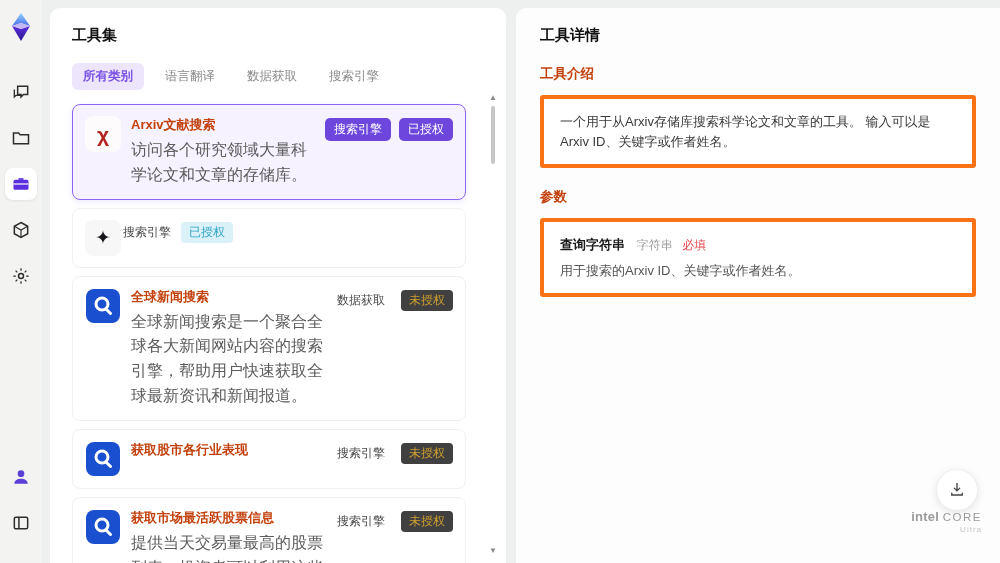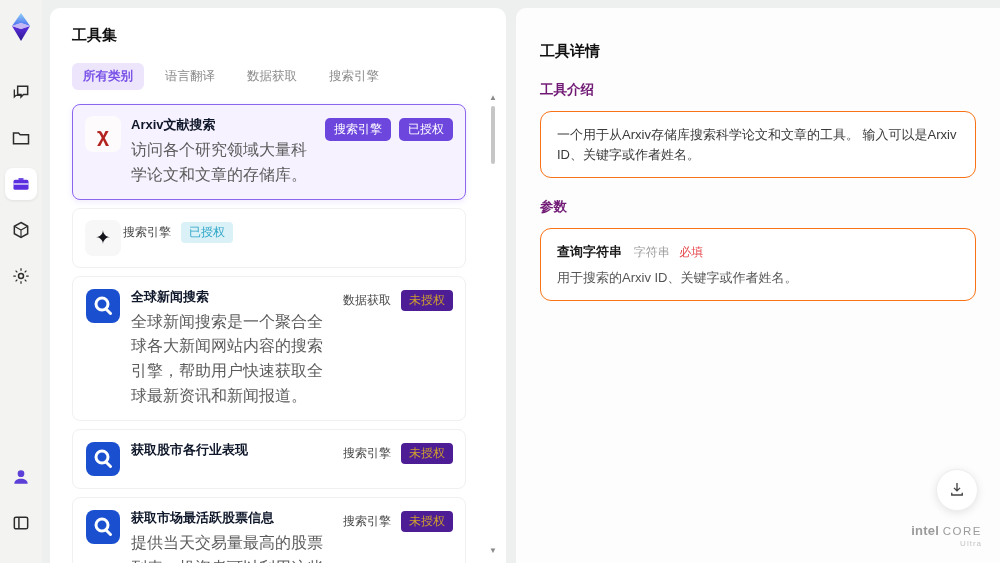--- a/index.html
+++ b/index.html
@@ -55,64 +55,64 @@
     background:#f7f7f7; display:flex; align-items:center; justify-content:center;
     overflow:hidden;
   }
   .tool-icon span, .tool-icon svg { display:none; }
   .tool-icon[data-icon="arxiv"] { background:#fdfbfb; }
   .tool-icon[data-icon="arxiv"] .ic-arxiv { display:block; font-size:21px; line-height:1; color:#b3231f; font-weight:bold; }
   .tool-icon[data-icon="tavily"] .ic-tavily { display:block; font-size:19px; line-height:1; color:#15151c; }
   .tool-icon[data-icon="blue"] { background:transparent; }
   .tool-icon[data-icon="blue"] .ic-blue { display:block; }
   .tool-main { flex:1; margin:0 10px; min-width:0; }
-  .tool-name { font-size:13px; font-weight:bold; color:#0f172a; margin-bottom:4px; }
+  .tool-name { font-size:13px; font-weight:bold; color:#c2410c; margin-bottom:4px; }
   .tool-desc { font-size:16px; color:#5c5c5c; line-height:1.55; }
   .tool-tags { display:flex; gap:8px; flex:0 0 auto; align-items:center; margin-top:2px; }
   .tag-category { font-size:12px; color:#4a4a4a; padding:2px 2px; white-space:nowrap; }
   .badge { font-size:12px; padding:2px 8px; border-radius:4px; white-space:nowrap; }
   .badge.auth { background:#dbf1f8; color:#2fa6c7; }
-  .badge.unauth { background:#4c1d95; color:#cf9f2e; }
+  .badge.unauth { background:#404040; color:#cf9f2e;margin-left:6px; }
   .tool-item.selected .tag-category,
   .tool-item.selected .badge { background:#6d46dd; color:#ffffff; padding:3px 9px; border-radius:5px; font-size:12px; }
 
   
   .scrollbar {
     position:absolute; right:8px; top:86px; bottom:6px; width:10px;
     display:flex; flex-direction:column; align-items:center;
   }
   .sb-arrow { font-size:8px; color:#8a8a8a; line-height:8px; height:10px; cursor:pointer; }
   .sb-track { flex:1; width:100%; position:relative; }
   .sb-thumb { position:absolute; top:2px; left:3px; width:4px; height:58px; border-radius:2px; background:#c6c6c6; cursor:pointer; }
 
   
   .right-panel {
     flex:1; background:#fdfdfd; margin:8px 0 0 10px; border-radius:10px 0 0 0;
-    padding:34px 24px; position:relative;
-  }
-  .section-heading { font-size:13.5px; font-weight:bold; color:#701a75; margin:20px 0 12px; }
+    padding:18px 24px; position:relative;
+  }
+  .section-heading { font-size:13.5px; font-weight:bold; color:#c2410c; margin:20px 0 12px; }
   .detail-card {
-    background:#ffffff; border:1px solid #f97316; border-radius:11px;
+    background:#ffffff; border:4px solid #f97316; border-radius:3px;
     padding:13px 16px; font-size:13px; color:#3a3a3a; line-height:1.5;
   }
   .param-row { margin-bottom:6px; }
   .param-name { font-size:13px; font-weight:bold; color:#1a1a1a; }
   .param-type { font-size:12px; color:#9a9a9a; margin-left:8px; }
   .param-required { font-size:12px; color:#e5484d; margin-left:6px; }
   .param-desc { font-size:13px; color:#555; }
 
   
   .download-fab {
     position:absolute; right:22px; bottom:52px; width:42px; height:42px;
     border-radius:50%; background:#fff; border:1px solid #eee;
     box-shadow:0 2px 8px rgba(0,0,0,.10); display:flex; align-items:center;
     justify-content:center; cursor:pointer; color:#444;
   }
   .intel-logo {
-    position:absolute; right:18px; bottom:14px; text-align:center;
+    position:absolute; right:18px; bottom:28px; text-align:center;
     color:#9b9b9b; line-height:1.1; user-select:none;
   }
   .intel-line { font-size:13px; letter-spacing:.2px; }
   .intel-line .brand { font-weight:bold; text-transform:lowercase; }
   .intel-line .core { font-size:11.5px; letter-spacing:1.5px; text-transform:uppercase; }
   .intel-ultra { font-size:8px; color:#c4c4c4; letter-spacing:1px; margin-top:2px; text-align:right; }
 </style>
 </head>
 <body>
 

